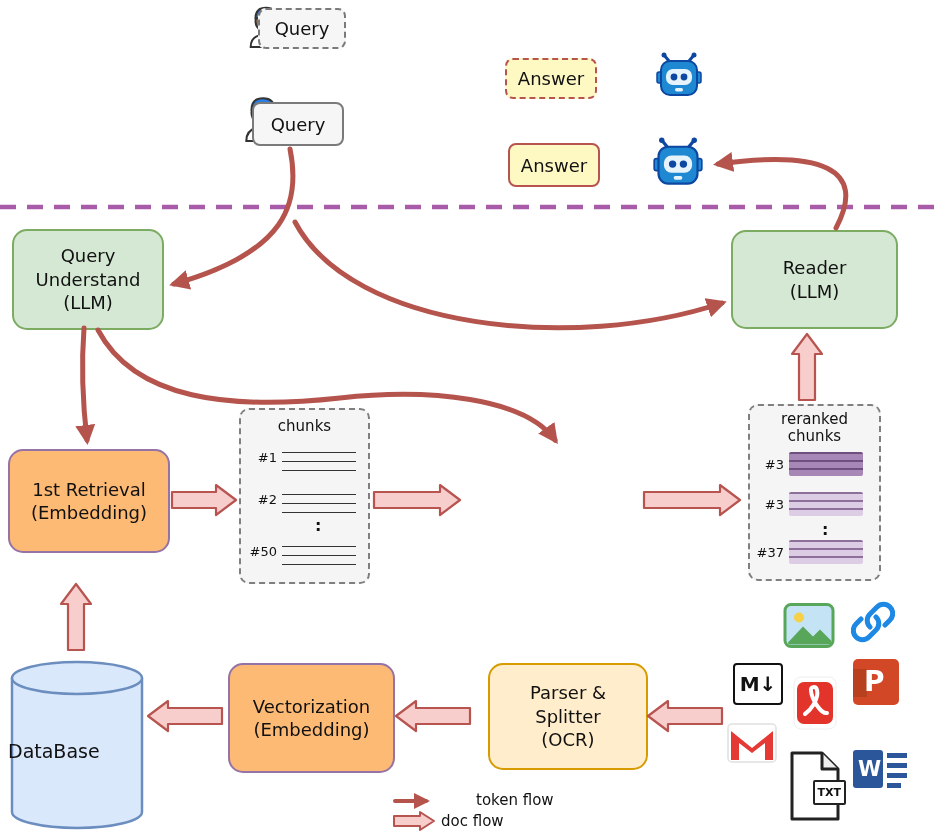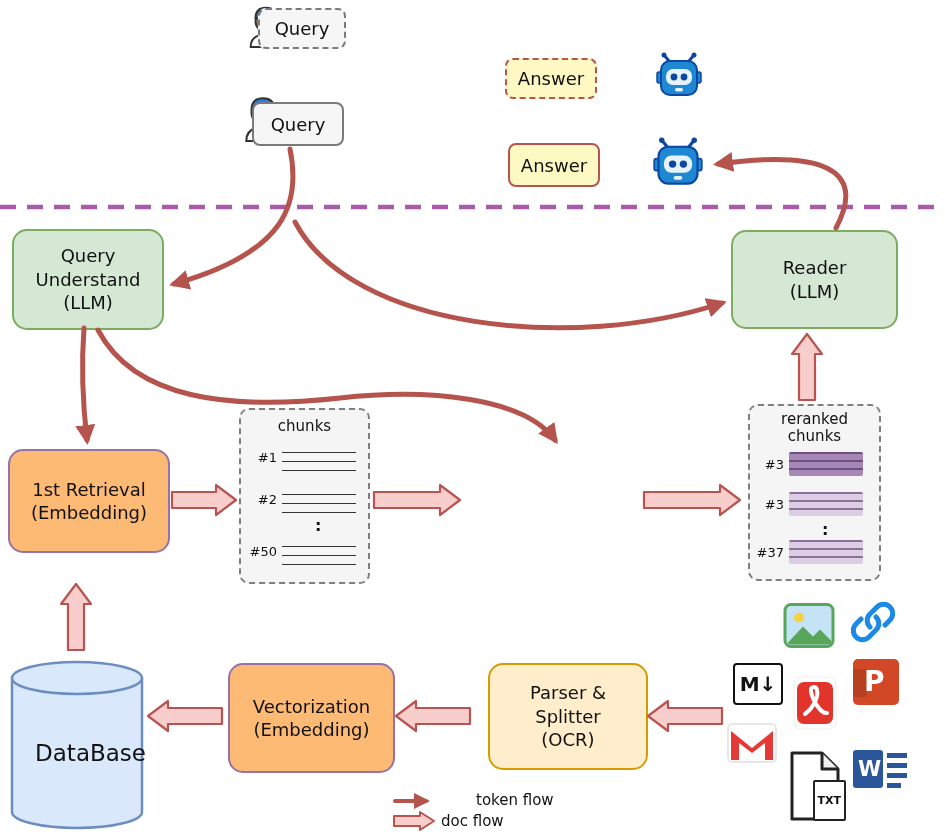--- a/index.html
+++ b/index.html
@@ -35,32 +35,32 @@
   .chunk-row { position:absolute; display:flex; align-items:center; gap:5px; }
   .chunk-label { font-size:13px; min-width:28px; text-align:right; }
   .chunk-lines { width:74px; }
   .chunk-lines i { display:block; height:8px; border-bottom:1.6px solid #333; }
   .rank-bar { width:74px; height:24px; border-radius:2px; }
   .rank-bar.dark  { background:repeating-linear-gradient(180deg,#6f4f80 0 2px,#a687b5 2px 8px); }
   .rank-bar.light { background:repeating-linear-gradient(180deg,#8d6f9c 0 2px,#dccce4 2px 8px); }
   .ellipsis { position:absolute; font-size:16px; font-weight:bold; }
 
   
-  .db-label { position:absolute; width:100%; text-align:right; font-size:23px; }
+  .db-label { position:absolute; width:100%; text-align:left; font-size:19px; }
 
   
   .icon { position:absolute; }
   .icon svg { display:block; width:100%; height:100%; }
   .md-box {
     position:absolute; display:flex; align-items:center; justify-content:center;
     border:2.5px solid #111; border-radius:4px; background:#fff; font-weight:bold; font-size:20px;
   }
   .txt-label {
     position:absolute; right:-4px; top:30px; background:#fff; border:2px solid #222;
-    font-size:11px; font-weight:bold; padding:12px 3px; border-radius:2px;
+    font-size:11px; font-weight:bold; padding:4px 3px; border-radius:2px;
   }
   .word-letter { position:absolute; left:5px; top:17px; color:#fff; font-weight:bold; font-size:21px; }
   .ppt-letter  { position:absolute; left:13px; top:12px; color:#fff; font-weight:bold; font-size:28px; }
 
   .legend-label { position:absolute; font-size:15px; }
 
   svg.overlay { position:absolute; left:0; top:0; pointer-events:none; }
 </style>
 </head>
 <body>

